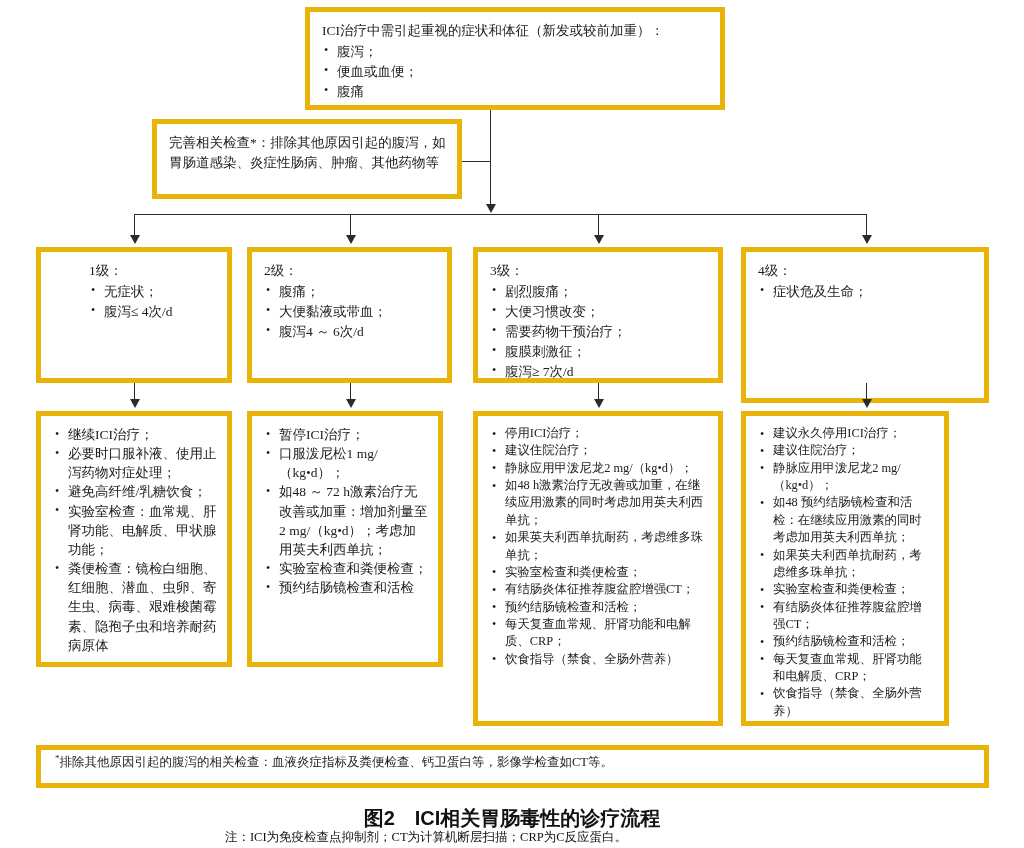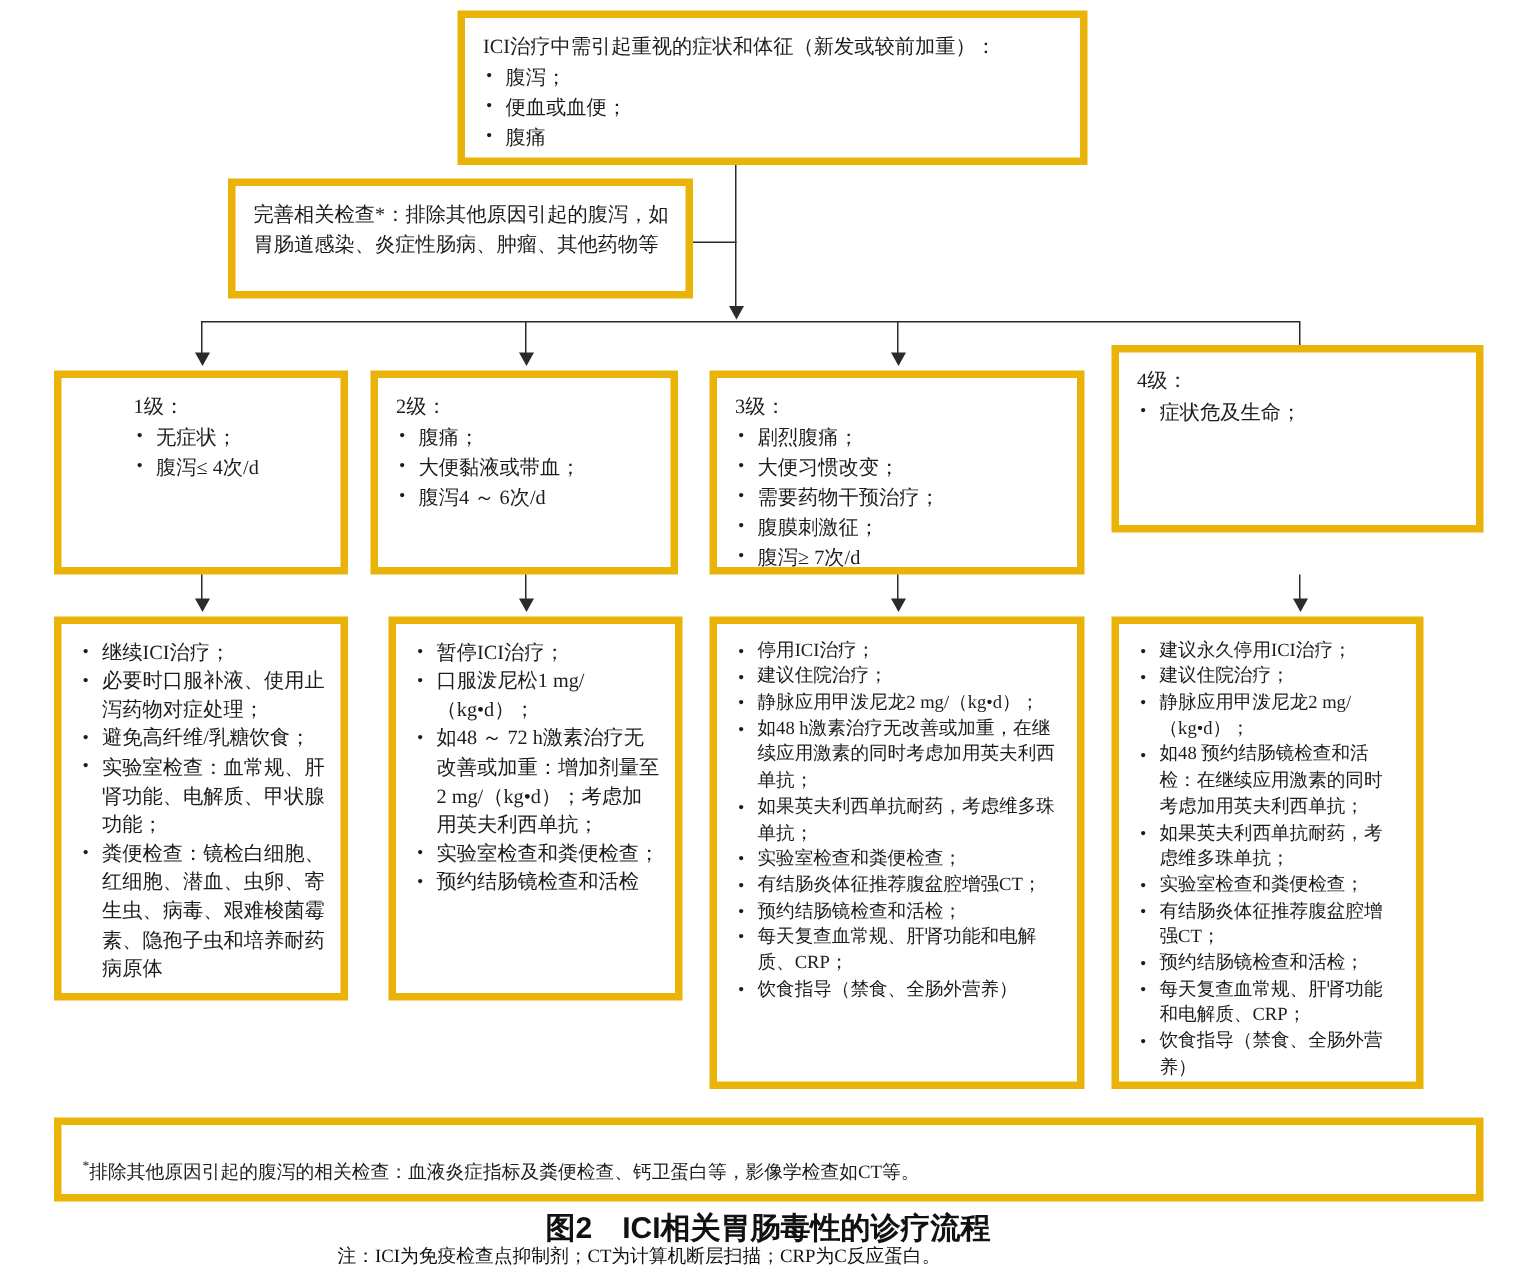--- a/index.html
+++ b/index.html
@@ -58,30 +58,30 @@
     line-height: 1.6;
   }
 
   
   #box-symptoms { left: 305px; top: 7px;   width: 420px; height: 103px; }
   #box-workup   { left: 152px; top: 119px; width: 310px; height: 80px;  }
 
   #box-grade-1  { left: 36px;  top: 247px; width: 196px; height: 136px; padding-left: 48px; }
   #box-grade-2  { left: 247px; top: 247px; width: 205px; height: 136px; }
   #box-grade-3  { left: 473px; top: 247px; width: 250px; height: 136px; }
-  #box-grade-4  { left: 741px; top: 230px; width: 248px; height: 125px; }
+  #box-grade-4  { left: 741px; top: 247px; width: 248px; height: 156px; }
 
   #box-treat-1  { left: 36px;  top: 411px; width: 196px; height: 256px; }
-  #box-treat-2  { left: 259px; top: 411px; width: 196px; height: 256px; }
+  #box-treat-2  { left: 247px; top: 411px; width: 196px; height: 256px; }
   #box-treat-3  { left: 473px; top: 411px; width: 250px; height: 315px; }
   #box-treat-4  { left: 741px; top: 411px; width: 208px; height: 315px; }
 
   #box-footnote {
     left: 36px; top: 745px; width: 953px; height: 43px;
-    padding: 23px 14px;
+    padding: 4px 14px;
     font-size: 12.5px;
     line-height: 1.3;
   }
 
   .box.tight { line-height: 1.42; }
   .box.smaller { font-size: 12.4px; line-height: 1.4; }
 
   .sup {
     font-size: 9px;
     vertical-align: super;

